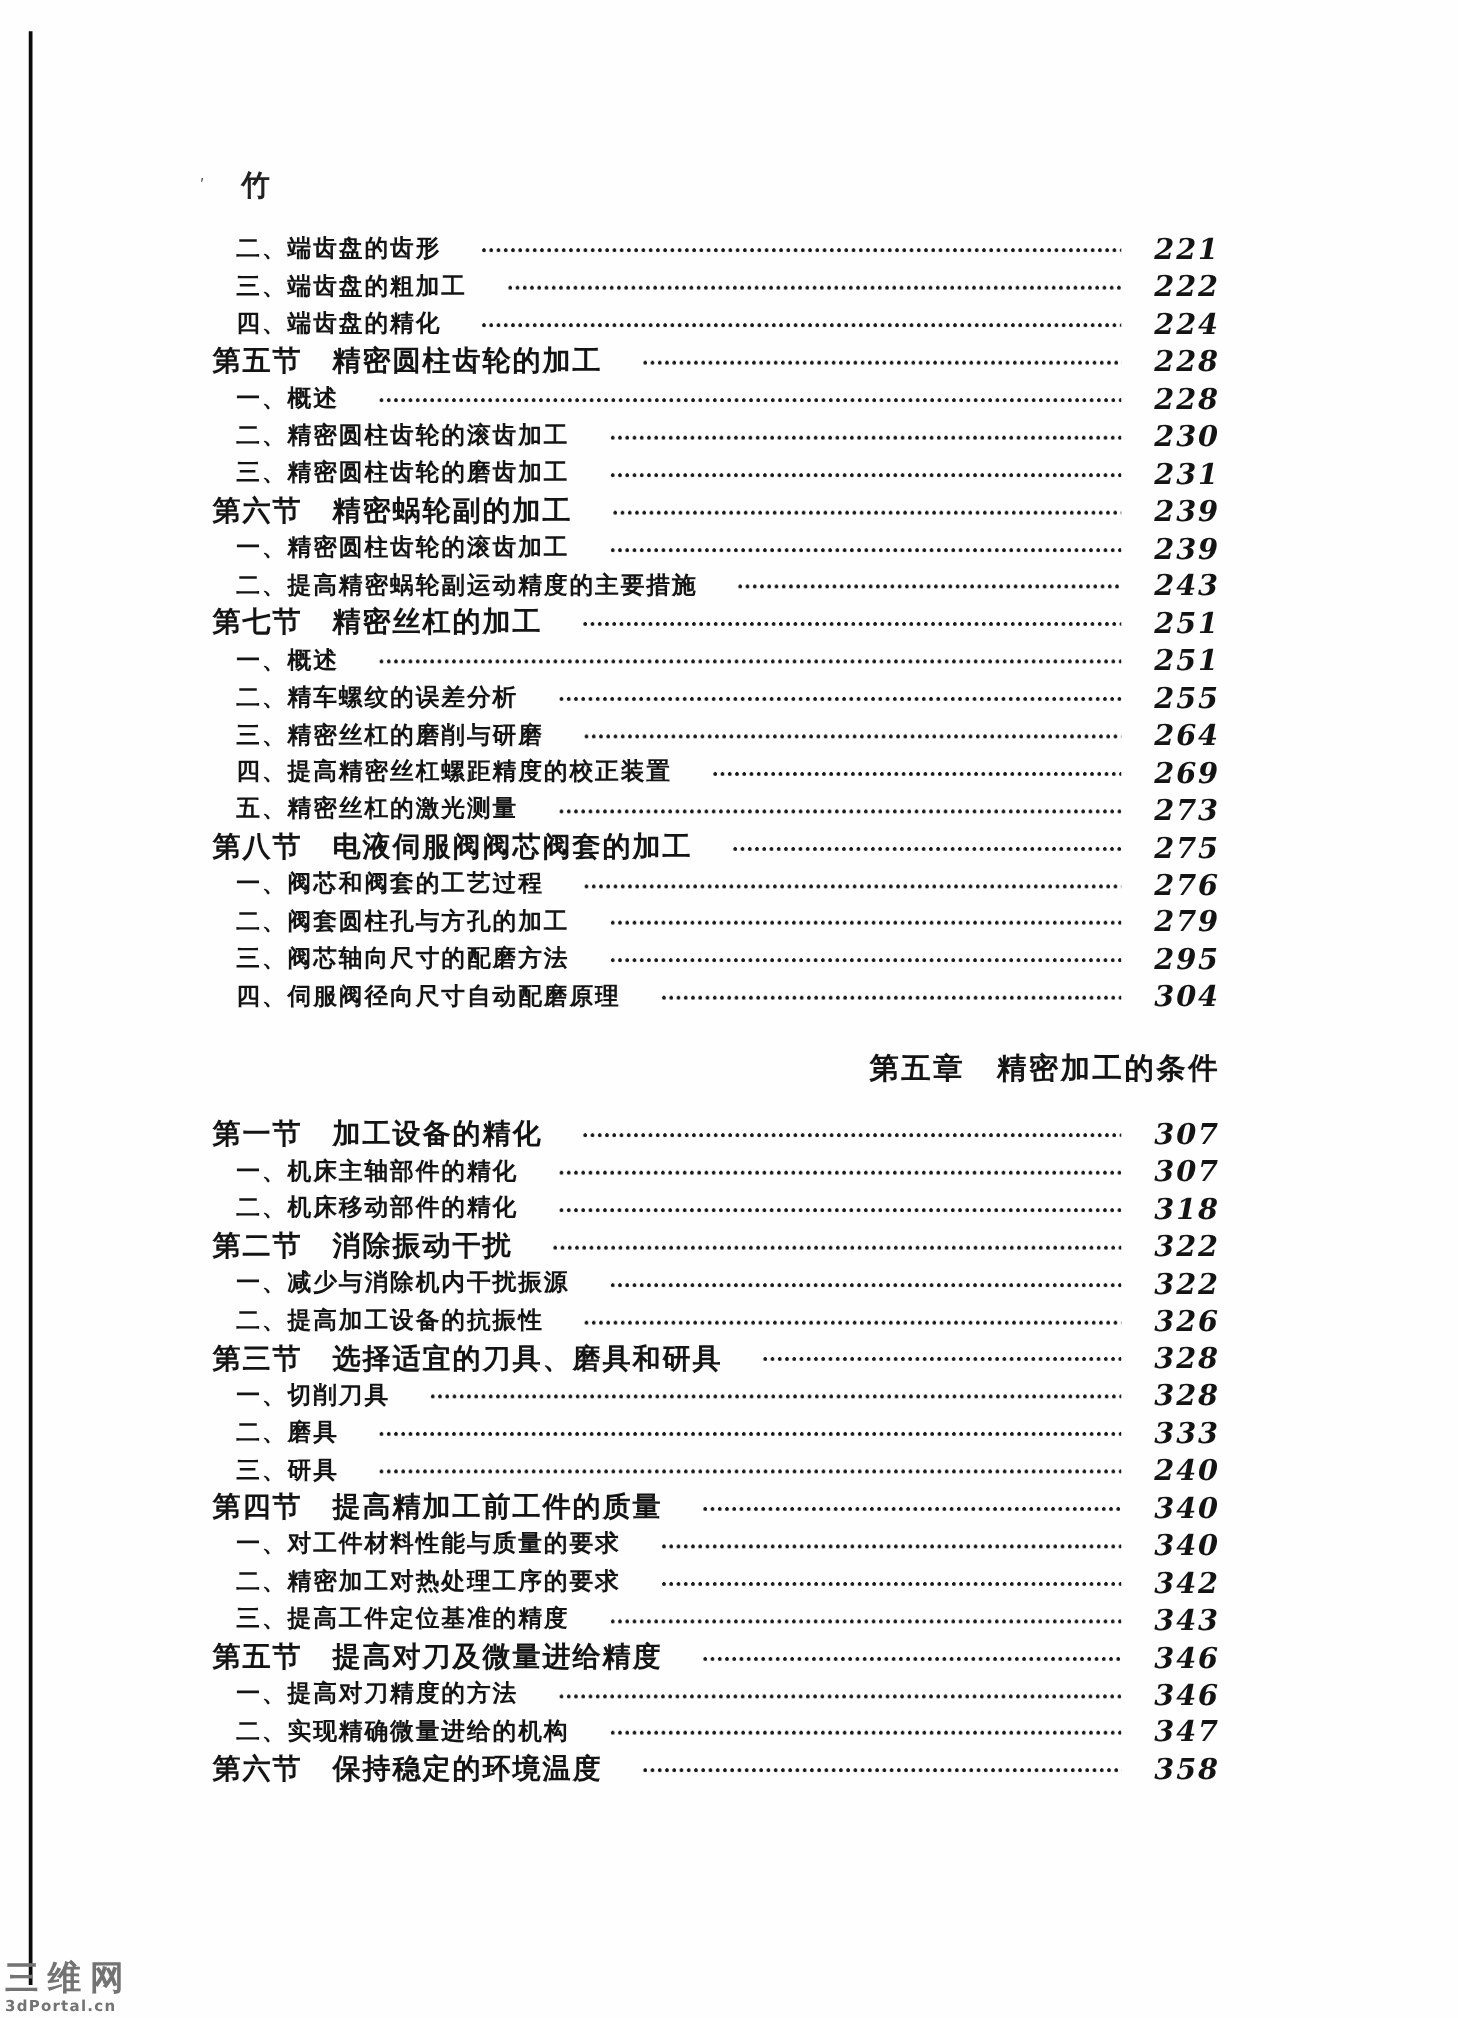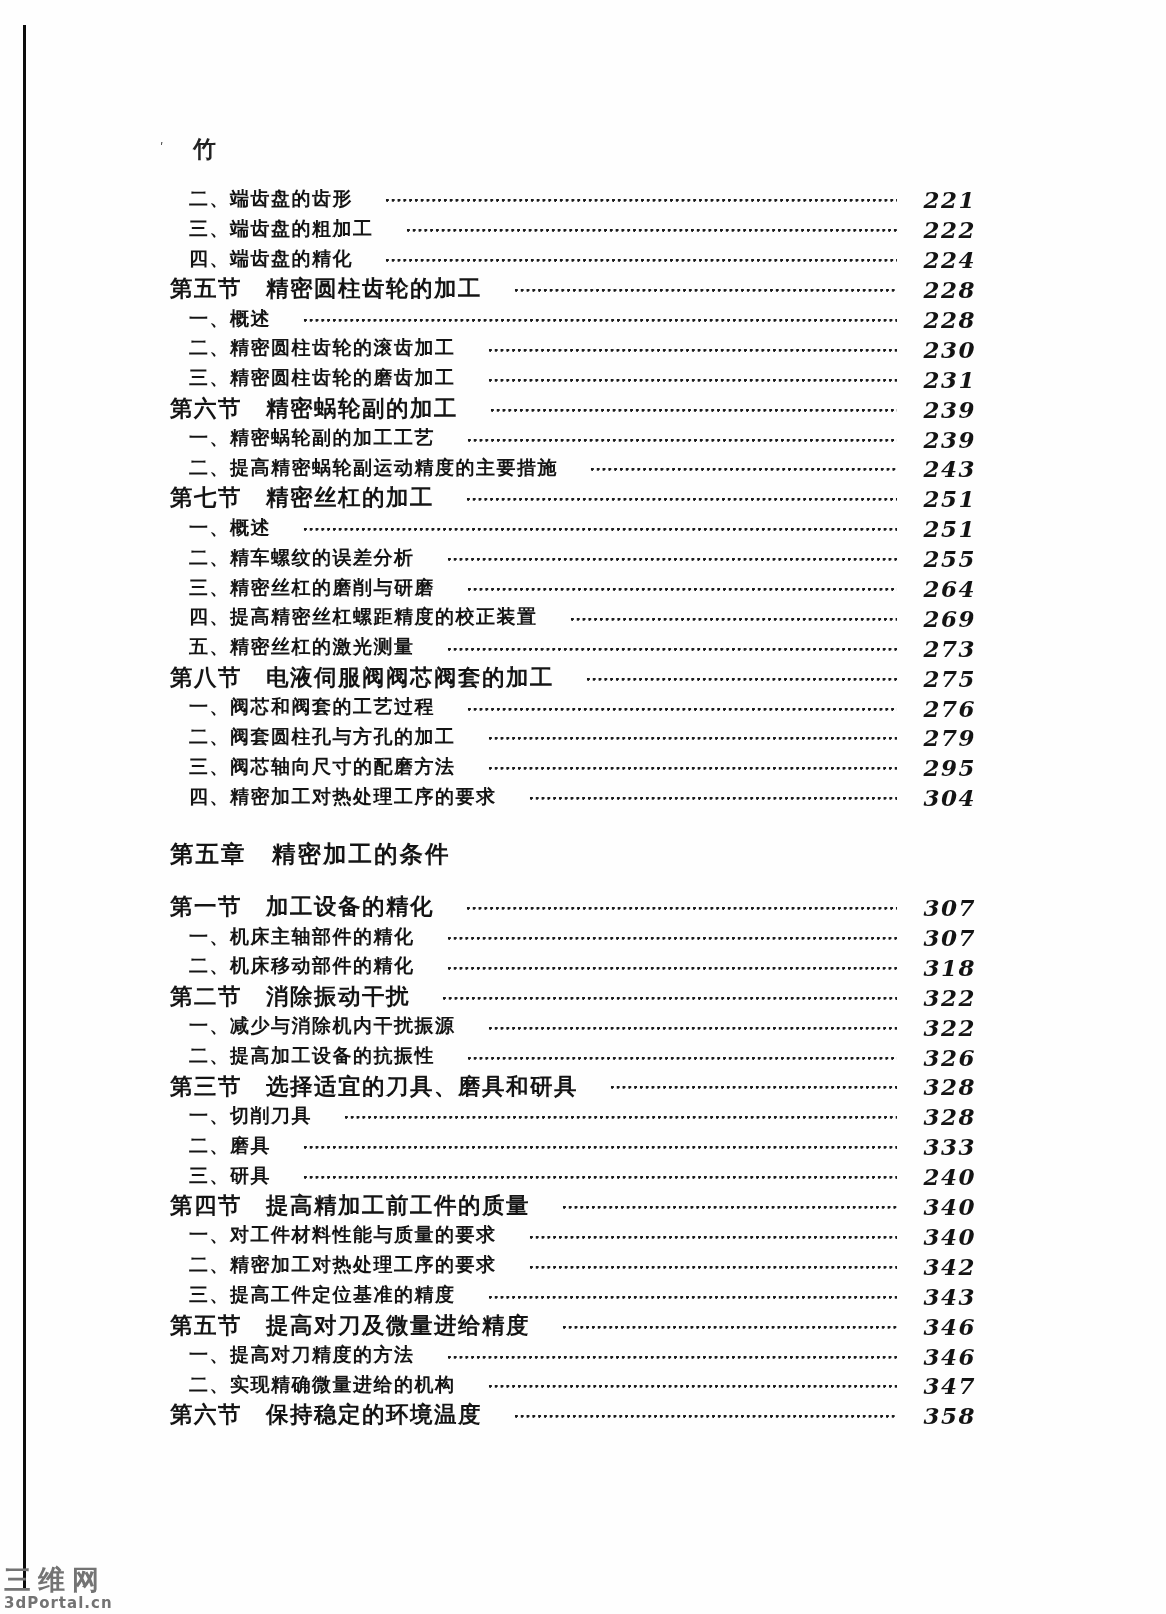--- a/index.html
+++ b/index.html
@@ -39,32 +39,32 @@
     background-image:radial-gradient(circle at 2.2px 3.2px,#1a1a1a 1.35px,rgba(0,0,0,0) 1.7px);
     background-size:5.8px 7px;background-repeat:repeat-x;background-position:left center;
     min-width:20px;
   }
   .pg{
     font-family:"DejaVu Serif","Liberation Serif",serif;
     font-style:italic;font-weight:700;font-size:23px;
     letter-spacing:1.5px;transform:translateY(1px);
   }
   .chapter{
-    text-align:left;font-size:23.5px;font-weight:700;letter-spacing:2px;
+    text-align:right;font-size:23.5px;font-weight:700;letter-spacing:2px;
     margin:26px 0 22px 0;height:32px;line-height:32px;
   }
   
   .watermark{
     position:absolute;left:4px;bottom:3px;line-height:1;
   }
   .wm-title{
     font-size:27px;font-weight:800;letter-spacing:7px;display:block;
   }
   .wm-domain{
-    font-size:15px;font-weight:700;letter-spacing:1px;display:block;margin-top:3px;
+    font-size:12px;font-weight:700;letter-spacing:1px;display:block;margin-top:3px;
   }
 </style>
 </head>
 <body>
 
 <div class="spine-line"></div>
 
 <span class="header-tick">ʹ</span>
 <span class="header-mark">竹</span>
 
@@ -103,21 +103,21 @@
     <span class="lbl">三、精密圆柱齿轮的磨齿加工</span>
     <span class="leader"></span>
     <span class="pg">231</span>
   </div>
     <div class="row section">
     <span class="lbl">第六节　精密蜗轮副的加工</span>
     <span class="leader"></span>
     <span class="pg">239</span>
   </div>
     <div class="row sub">
-    <span class="lbl">一、精密蜗轮副的加工工艺</span>
+    <span class="lbl">一、精密圆柱齿轮的滚齿加工</span>
     <span class="leader"></span>
     <span class="pg">239</span>
   </div>
     <div class="row sub">
     <span class="lbl">二、提高精密蜗轮副运动精度的主要措施</span>
     <span class="leader"></span>
     <span class="pg">243</span>
   </div>
     <div class="row section">
     <span class="lbl">第七节　精密丝杠的加工</span>
@@ -163,21 +163,21 @@
     <span class="lbl">二、阀套圆柱孔与方孔的加工</span>
     <span class="leader"></span>
     <span class="pg">279</span>
   </div>
     <div class="row sub">
     <span class="lbl">三、阀芯轴向尺寸的配磨方法</span>
     <span class="leader"></span>
     <span class="pg">295</span>
   </div>
     <div class="row sub">
-    <span class="lbl">四、精密加工对热处理工序的要求</span>
+    <span class="lbl">四、伺服阀径向尺寸自动配磨原理</span>
     <span class="leader"></span>
     <span class="pg">304</span>
   </div>
     <div class="chapter">第五章　精密加工的条件</div>
     <div class="row section">
     <span class="lbl">第一节　加工设备的精化</span>
     <span class="leader"></span>
     <span class="pg">307</span>
   </div>
     <div class="row sub">

